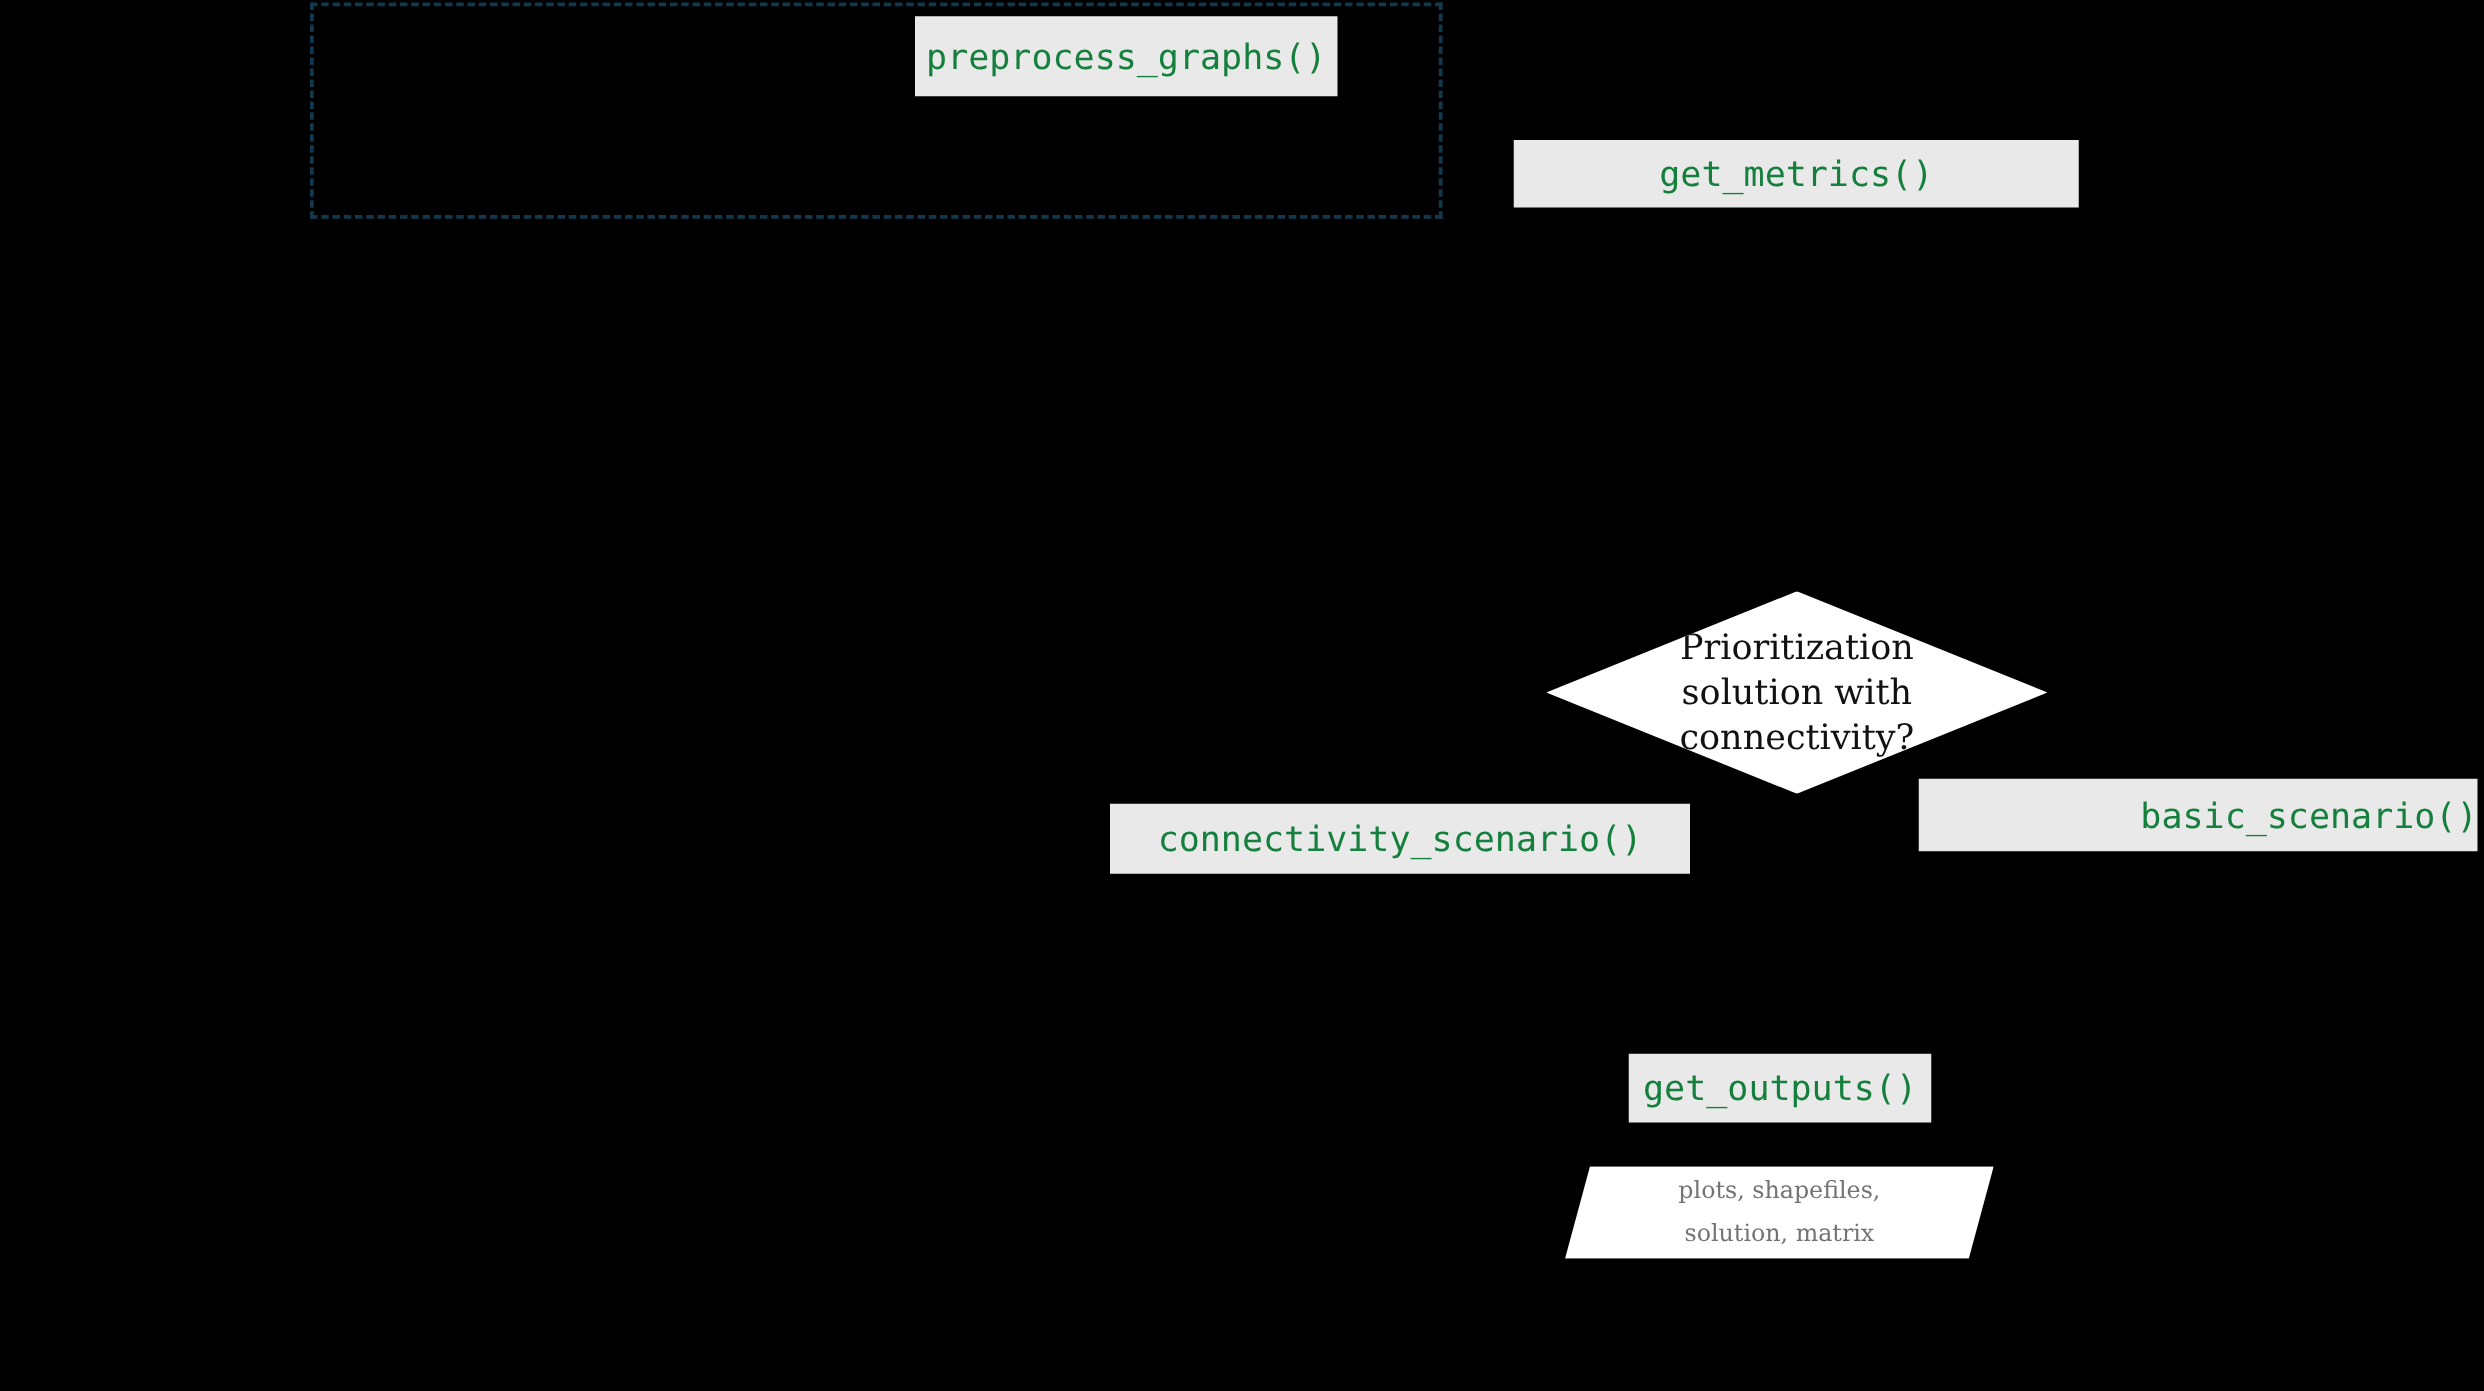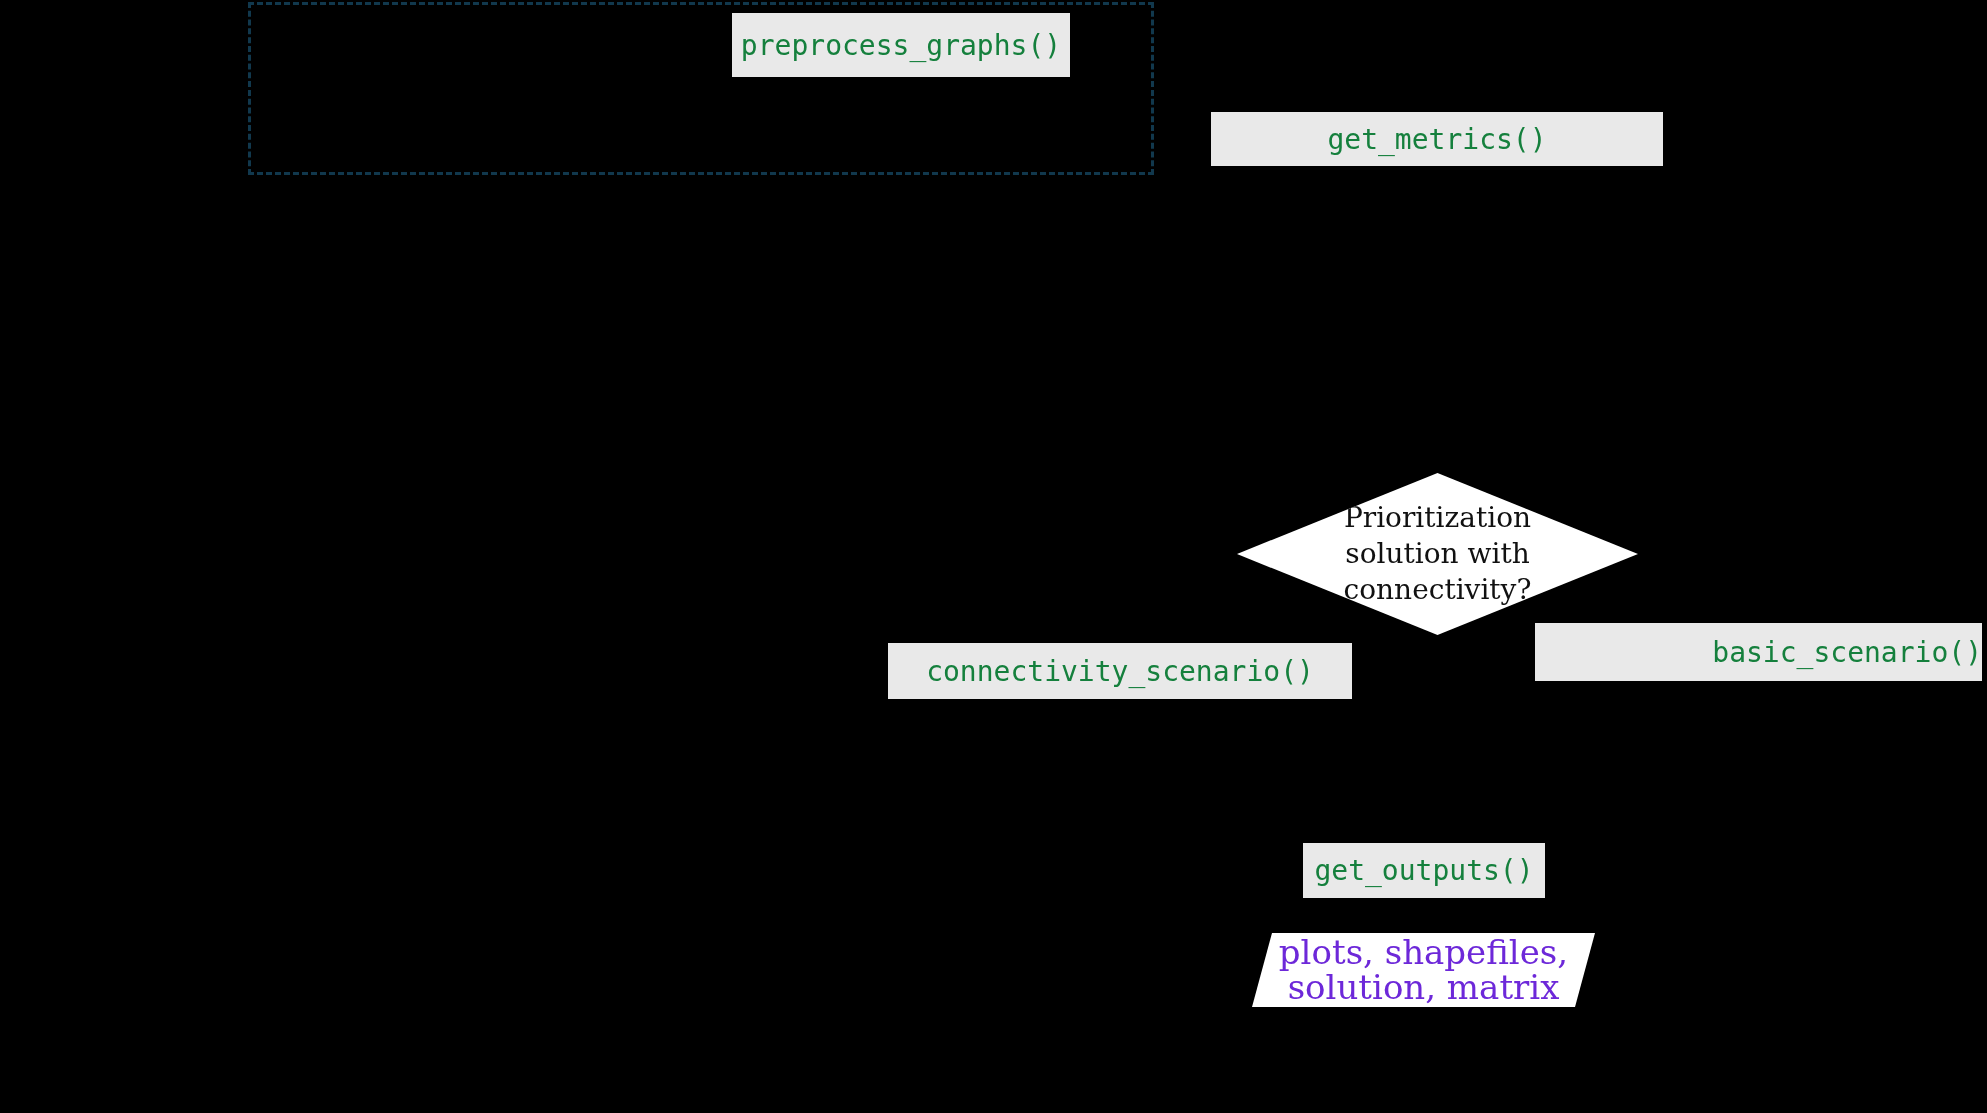--- a/index.html
+++ b/index.html
@@ -64,23 +64,23 @@
     left: 1252px;
     top: 933px;
     width: 343px;
     height: 74px;
     background: #ffffff;
     clip-path: polygon(20px 0, 100% 0, calc(100% - 20px) 100%, 0 100%);
     display: flex;
     flex-direction: column;
     align-items: center;
     justify-content: center;
-    color: #6d28d9;
+    color: #737373;
     font-family: "DejaVu Serif", serif;
-    font-size: 34px;
+    font-size: 19px;
     line-height: 35px;
     text-align: center;
   }
   .line { display: block; }
 </style>
 </head>
 <body>
 
 <div class="canvas">
 

